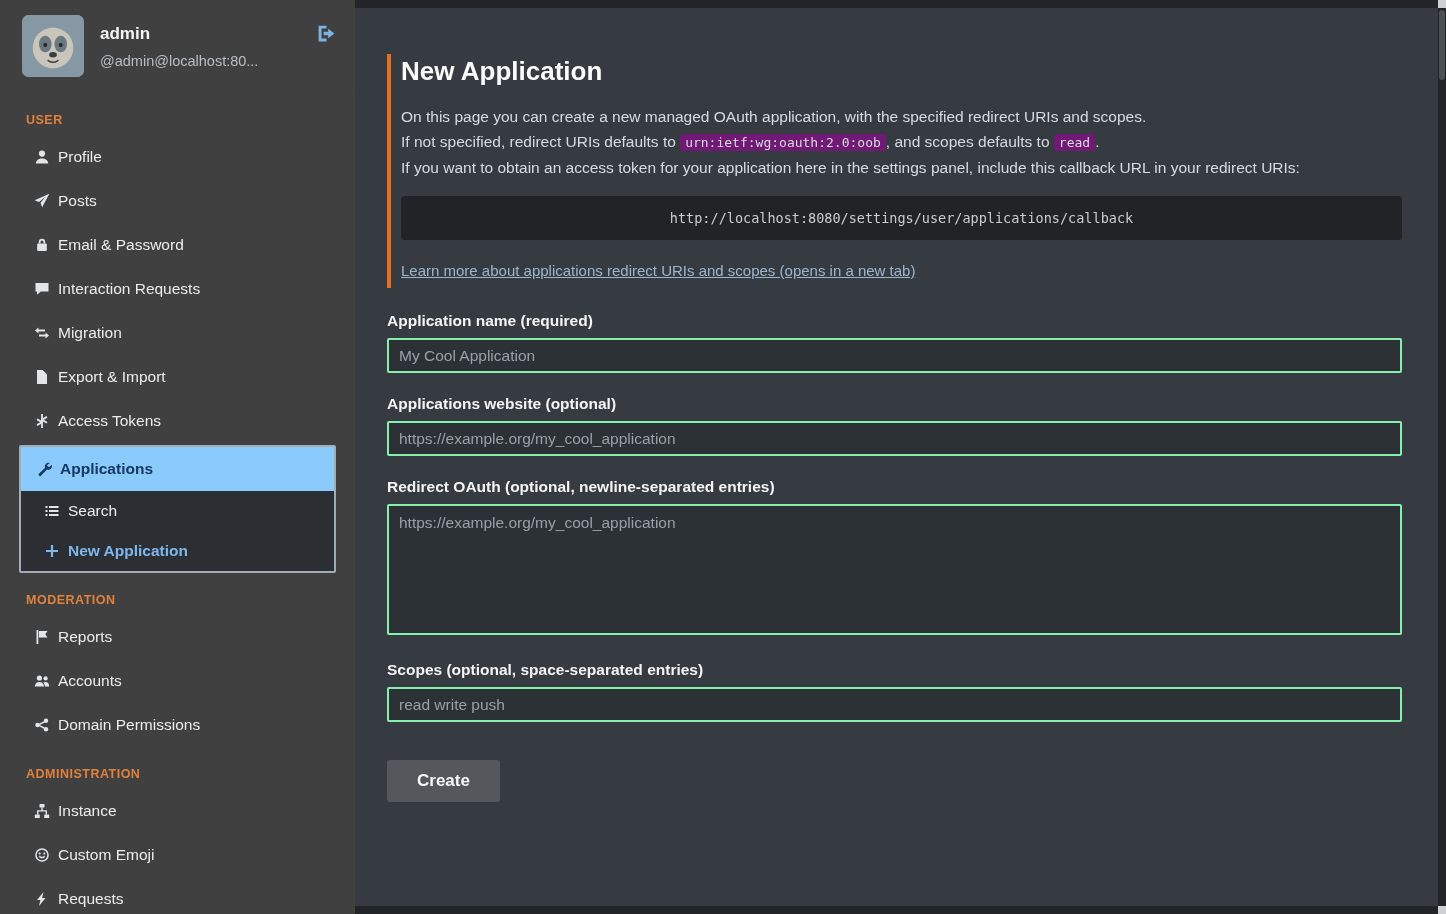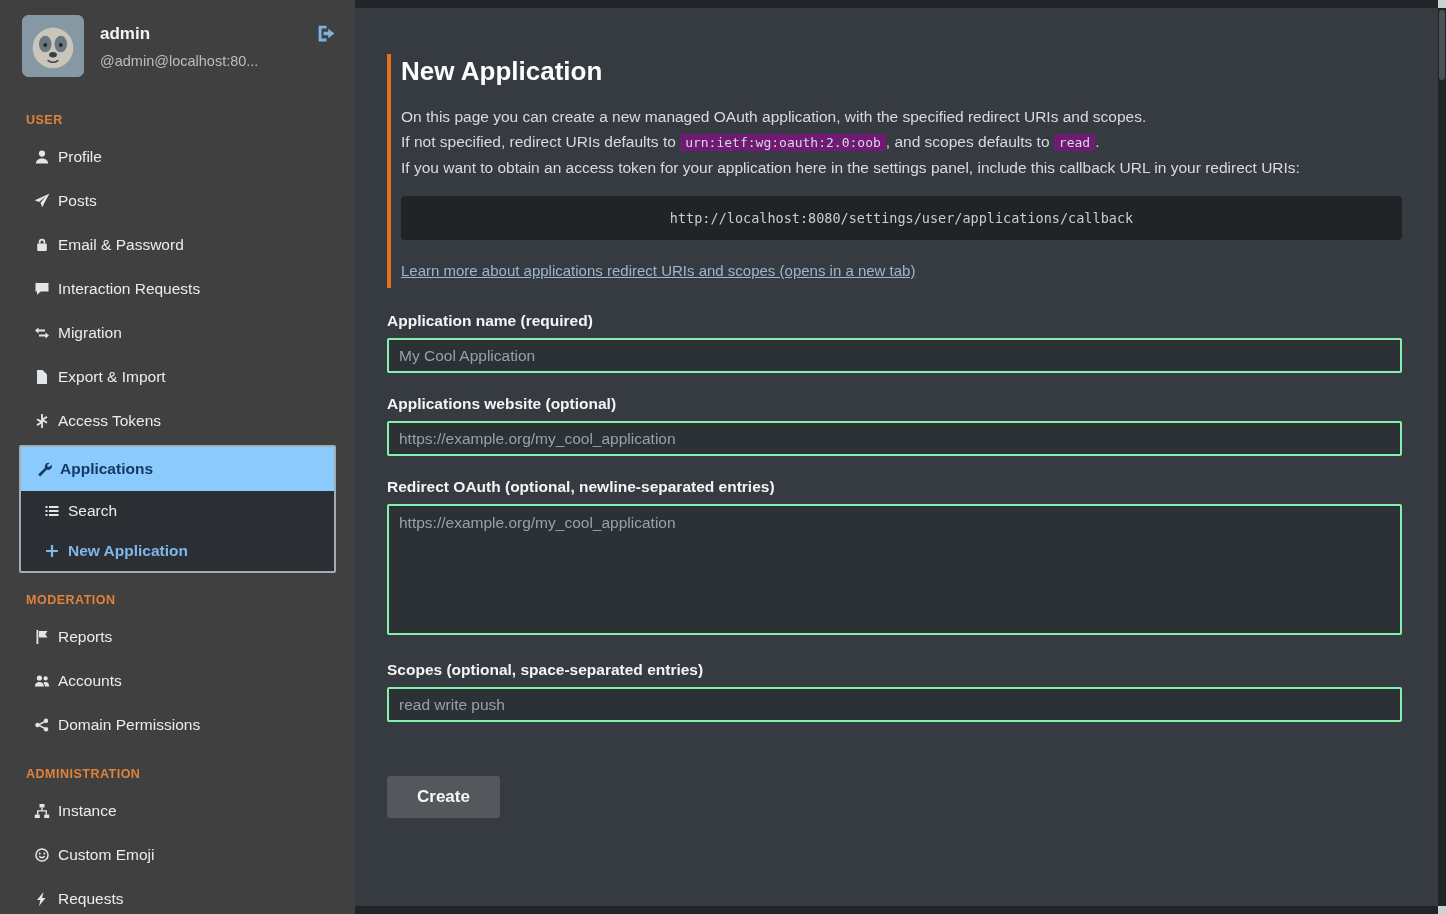--- a/index.html
+++ b/index.html
@@ -91,21 +91,21 @@
     width: 100%; background: #2c3136;
     border: 2px solid #86efac; border-radius: 2px;
     color: #e8e8e8; font-size: 15.5px;
     font-family: "Liberation Sans", sans-serif;
     outline: none;
   }
   .text-input { height: 35px; padding: 0 10px; }
   .text-area { height: 131px; padding: 8px 10px; resize: none; }
   ::placeholder { color: #99a0a7; opacity: 1; }
   .create-btn {
-    margin-top: 32px;
+    margin-top: 16px;
     background: #54585d; border: none; border-radius: 3px;
     color: #f7f7f7; font-weight: bold; font-size: 17px;
     padding: 11px 30px; cursor: pointer;
     font-family: "Liberation Sans", sans-serif;
   }
 
   
   .scrollbar {
     position: absolute; right: 0; top: 0;
     width: 8px; height: 914px; background: #222528;

